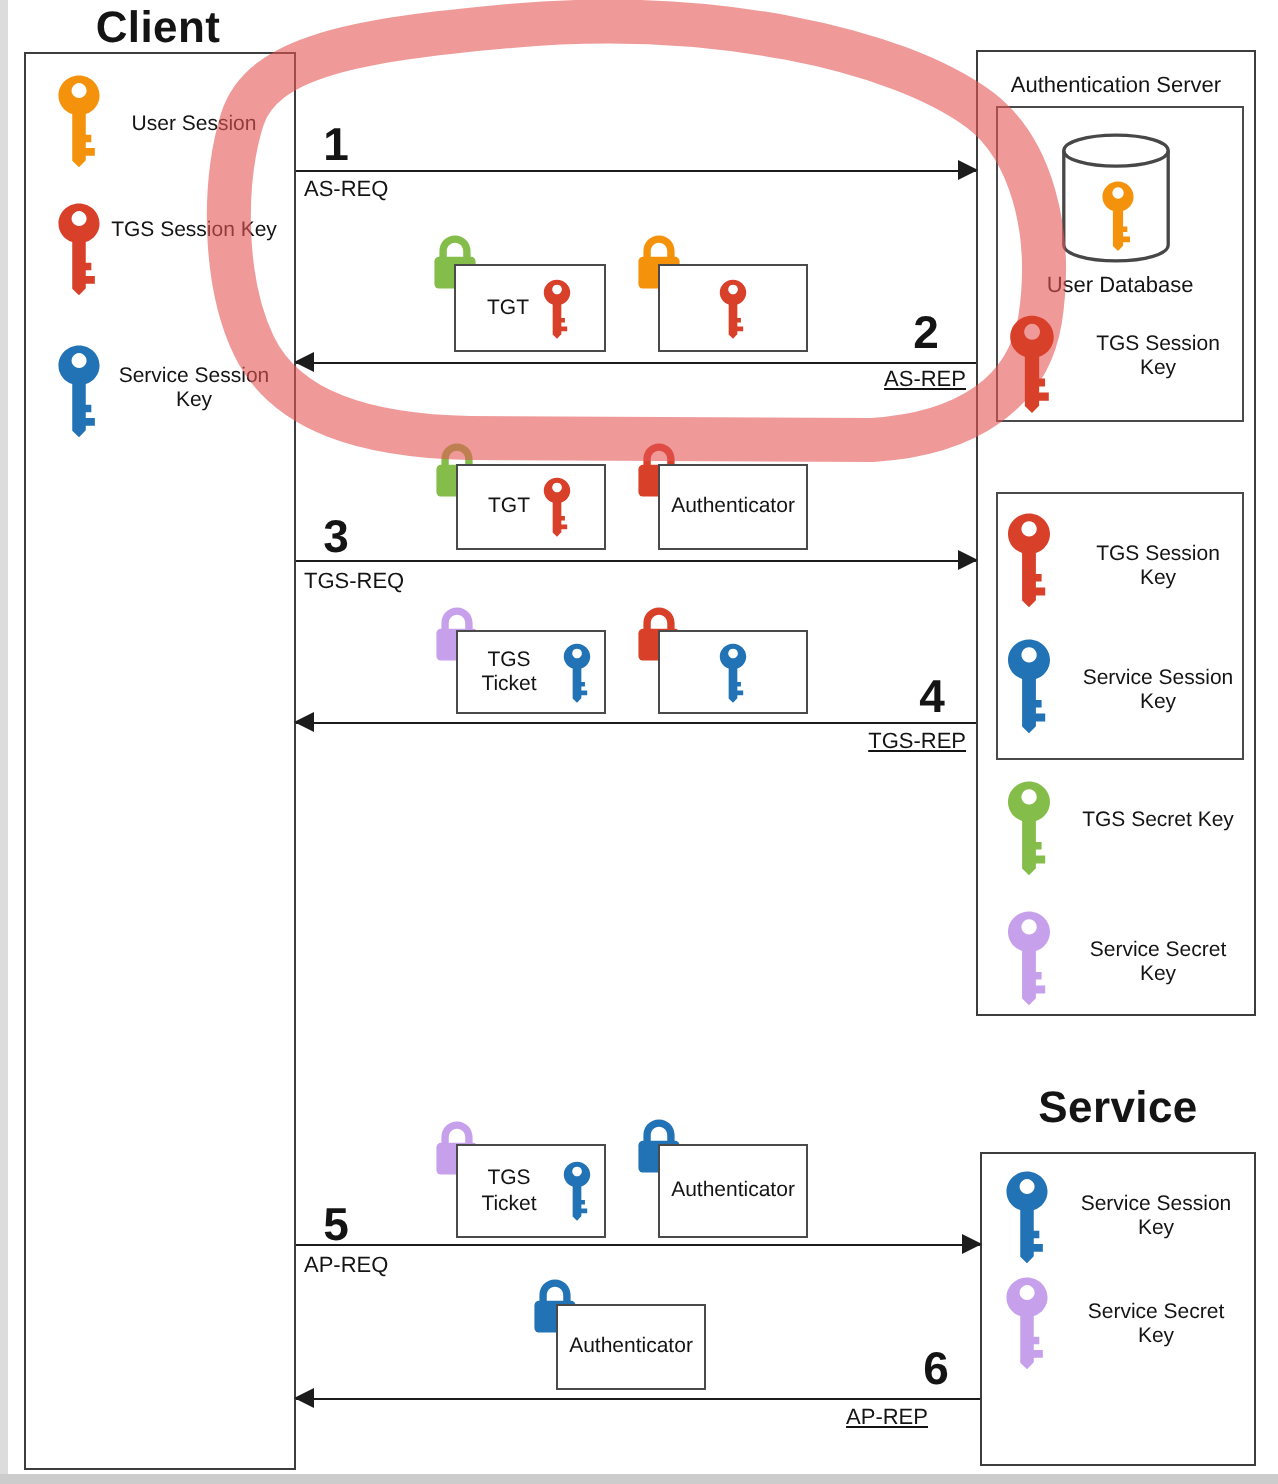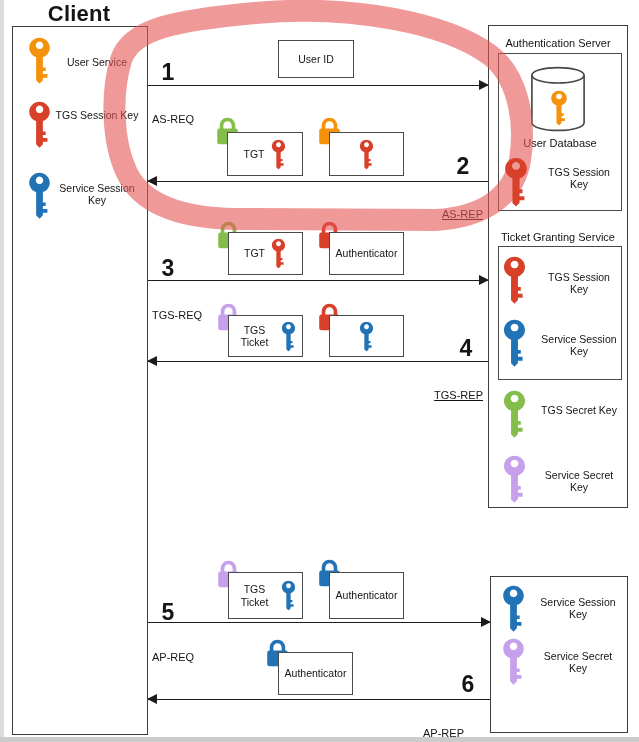--- a/index.html
+++ b/index.html
@@ -8,21 +8,21 @@
     position:relative; width:639px; height:742px; background:#fff;
     font-family:"Liberation Sans", sans-serif; color:#141414; overflow:hidden;
   }
   .abs { position:absolute; }
   .bigbox { border:1.6px solid #3d3d3d; background:transparent; }
   .innerbox { border:1.4px solid #4a4a4a; background:#fff; }
   .title { font-size:22px; font-weight:700; text-align:center; letter-spacing:.2px; }
   .seclabel { font-size:11px; text-align:center; white-space:nowrap; }
   .klabel { font-size:10.5px; line-height:1.18; text-align:center; }
   .num { font-size:23px; font-weight:700; width:24px; text-align:center; line-height:1; }
-  .mlabel { font-size:11px;margin-top:24px; }
+  .mlabel { font-size:11px; }
   .alignr { text-align:right;text-decoration:underline; }
   .pbox {
     border:1.4px solid #4a4a4a; background:#fff;
     display:flex; align-items:center; justify-content:center; gap:5px;
     font-size:10.5px; text-align:center; line-height:1.15;
   }
   .arrow { height:0; border-top:1.5px solid #1c1c1c; }
   .arrow .head {
     position:absolute; top:-5.8px; width:0; height:0;
     border-top:5px solid transparent; border-bottom:5px solid transparent;
@@ -56,21 +56,21 @@
 </svg>
 
 <div class="stage">
 
   <div class="abs title" style="left:10px;top:1px;width:138px">Client</div>
   <div class="abs bigbox" style="left:12px;top:26px;width:136px;height:709px"></div>
 
   <svg class="abs" style="left:26px;top:37px" width="27" height="47" viewBox="0 0 36 64">
     <use href="#ic-key" fill="#F5920B"></use>
     </svg>
-  <div class="abs klabel" style="left:54px;top:56px;width:86px">User Service</div>
+  <div class="abs klabel" style="left:54px;top:56px;width:86px">User Session</div>
 
   <svg class="abs" style="left:26px;top:101px" width="27" height="47" viewBox="0 0 36 64">
     <use href="#ic-key" fill="#D8402A"></use>
     </svg>
   <div class="abs klabel" style="left:54px;top:109px;width:86px">TGS Session Key</div>
 
   <svg class="abs" style="left:26px;top:172px" width="27" height="47" viewBox="0 0 36 64">
     <use href="#ic-key" fill="#2273B5"></use>
     </svg>
   <div class="abs klabel" style="left:54px;top:182px;width:86px">Service Session Key</div>
@@ -87,21 +87,20 @@
   <svg class="abs" style="left:549px;top:90px" width="20" height="36" viewBox="0 0 36 64">
     <use href="#ic-key" fill="#F5920B"></use>
     </svg>
   <div class="abs klabel" style="left:498px;top:137px;width:124px;font-size:11px">User Database</div>
 
   <svg class="abs askey" style="left:502px;top:156px" width="28" height="52" viewBox="0 0 36 64">
     <use href="#ic-key" fill="#D8402A"></use>
     </svg>
   <div class="abs klabel" style="left:538px;top:166px;width:82px">TGS Session Key</div>
 
-  <div class="abs seclabel" style="left:488px;top:231px;width:140px">Ticket Granting Service</div>
   <div class="abs innerbox" style="left:498px;top:246px;width:124px;height:134px"></div>
 
   <svg class="abs" style="left:501px;top:256px" width="27" height="48" viewBox="0 0 36 64">
     <use href="#ic-key" fill="#D8402A"></use>
     </svg>
   <div class="abs klabel" style="left:538px;top:271px;width:82px">TGS Session Key</div>
 
   <svg class="abs" style="left:501px;top:319px" width="27" height="48" viewBox="0 0 36 64">
     <use href="#ic-key" fill="#2273B5"></use>
     </svg>
@@ -110,35 +109,33 @@
   <svg class="abs" style="left:501px;top:390px" width="27" height="48" viewBox="0 0 36 64">
     <use href="#ic-key" fill="#85BD4B"></use>
     </svg>
   <div class="abs klabel" style="left:538px;top:404px;width:82px">TGS Secret Key</div>
 
   <svg class="abs" style="left:501px;top:455px" width="27" height="48" viewBox="0 0 36 64">
     <use href="#ic-key" fill="#C7A0EC"></use>
     </svg>
   <div class="abs klabel" style="left:538px;top:469px;width:82px">Service Secret Key</div>
 
+  <div class="abs title" style="left:490px;top:541px;width:138px">Service</div>
   <div class="abs bigbox" style="left:490px;top:576px;width:138px;height:157px"></div>
 
   <svg class="abs" style="left:500px;top:585px" width="27" height="47" viewBox="0 0 36 64">
     <use href="#ic-key" fill="#2273B5"></use>
     </svg>
   <div class="abs klabel" style="left:534px;top:596px;width:88px">Service Session Key</div>
 
   <svg class="abs" style="left:500px;top:638px" width="27" height="47" viewBox="0 0 36 64">
     <use href="#ic-key" fill="#C7A0EC"></use>
     </svg>
   <div class="abs klabel" style="left:534px;top:650px;width:88px">Service Secret Key</div>
 
-  <div class="abs pbox" style="left:278px;top:40px;width:76px;height:38px">
-    <span>User ID</span>
-  </div>
   <div class="abs arrow dir-right" style="left:148px;top:85px;width:340px">
     <span class="head"></span>
     </div>
   <div class="abs num" style="left:156px;top:61px">1</div>
   <div class="abs mlabel" style="left:152px;top:89px">AS-REQ</div>
 
   <svg class="abs" style="left:215px;top:116px" width="25" height="30" viewBox="0 0 34 40">
     <use href="#ic-lock" fill="#85BD4B"></use>
     </svg>
   <div class="abs pbox" style="left:227px;top:132px;width:76px;height:44px">

